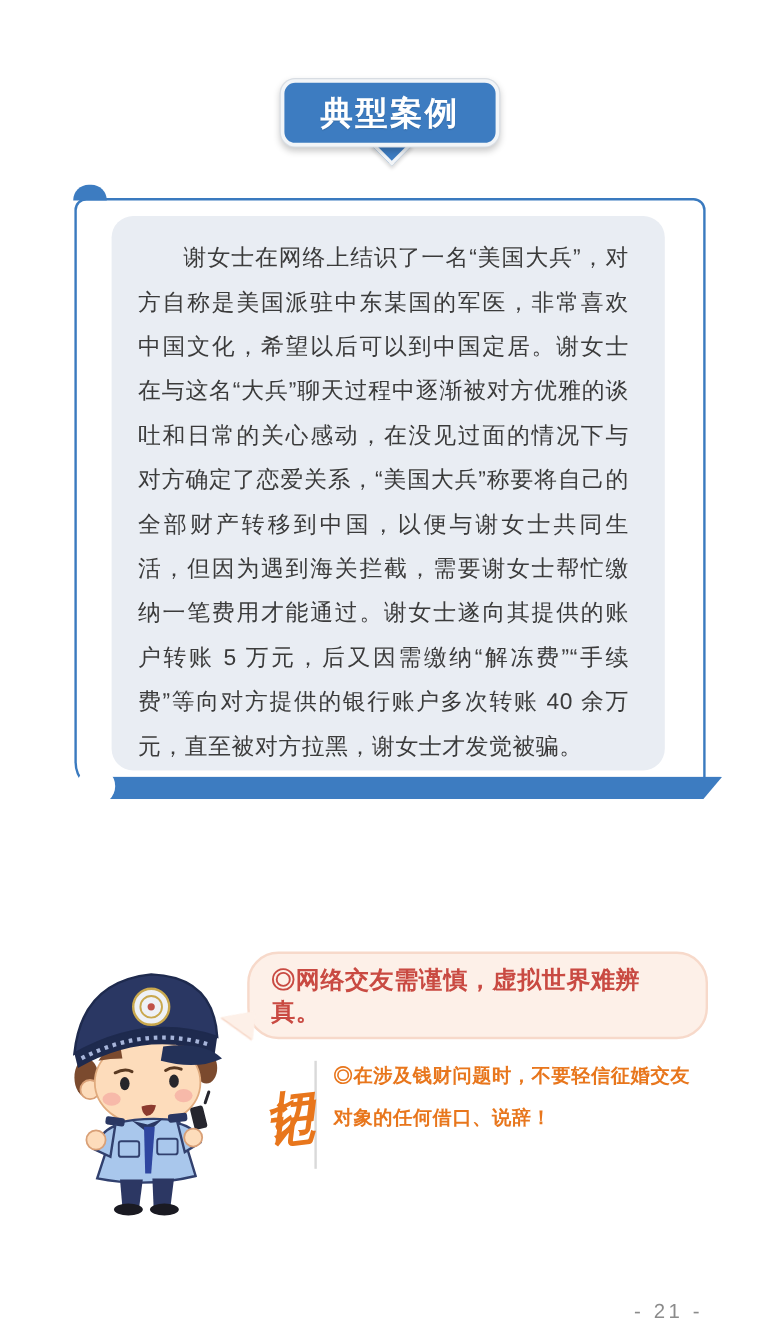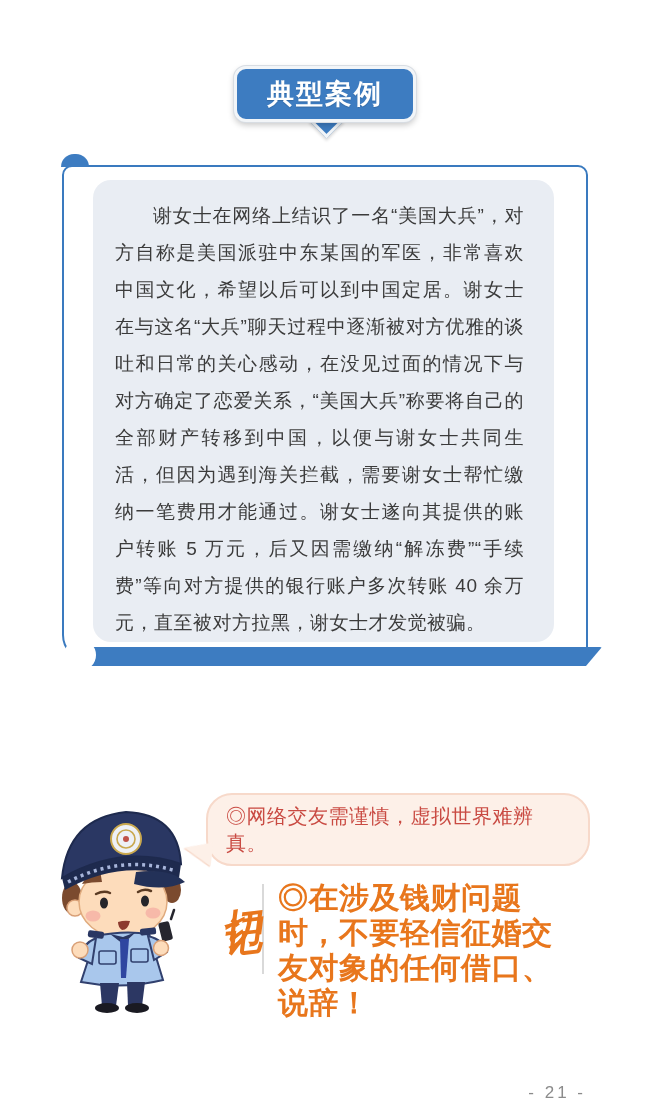--- a/index.html
+++ b/index.html
@@ -42,28 +42,28 @@
   .reminder{position:absolute;left:50px;top:780px;width:560px;height:250px;}
   .officer{position:absolute;left:2px;top:18px;width:140px;height:218px;}
 
   .speech-bubble{position:absolute;left:156px;top:13px;width:384px;height:73px;box-sizing:border-box;
         background:#fdf0e8;border:2px solid #f7d9ca;border-radius:26px;
         display:flex;align-items:center;padding:0 14px 0 18px;}
   .bubble-tail{position:absolute;left:-24px;top:46px;width:0;height:0;
         border-top:8px solid transparent;border-bottom:16px solid transparent;
         border-right:28px solid #fdf0e8;transform:rotate(6deg);
         filter:drop-shadow(-1px 1px 0 #f7d9ca);}
-  .bubble-text{font-size:20px;color:#c94a42;letter-spacing:0.5px;}
+  .bubble-text{font-size:20px;color:#c94a42;letter-spacing:0.5px;font-weight:bold;}
 
   .keyword-row{position:absolute;left:160px;top:100px;display:flex;align-items:flex-start;}
   .keyword{writing-mode:vertical-rl;font-family:"Liberation Serif",serif;font-style:italic;
         font-weight:bold;font-size:40px;line-height:1.15;color:#e8761c;letter-spacing:8px;
         transform:rotate(-7deg);margin-top:-4px;width:48px;}
   .keyword-divider{width:2px;height:90px;background:#d9d9d9;margin:4px 0 0 4px;}
-  .note-text{margin:0 0 0 14px;width:302px;font-size:30px;line-height:35px;font-weight:bold;
+  .note-text{margin:0 0 0 14px;width:302px;font-size:16px;line-height:35px;font-weight:bold;
         color:#e8761c;letter-spacing:0.5px;}
 
   
   .page-number{position:absolute;right:64px;top:1046px;font-size:17px;color:#8b8b8b;
         letter-spacing:3px;margin-top:37px;}
 </style>
 </head>
 <body>
 
 <div class="page">

